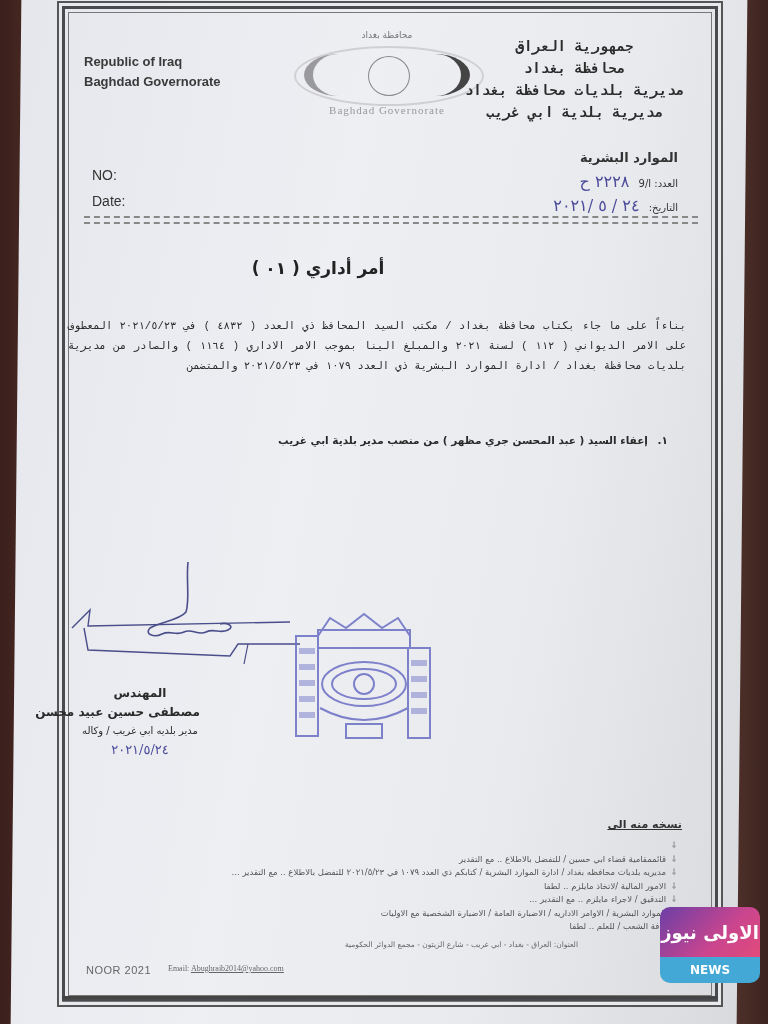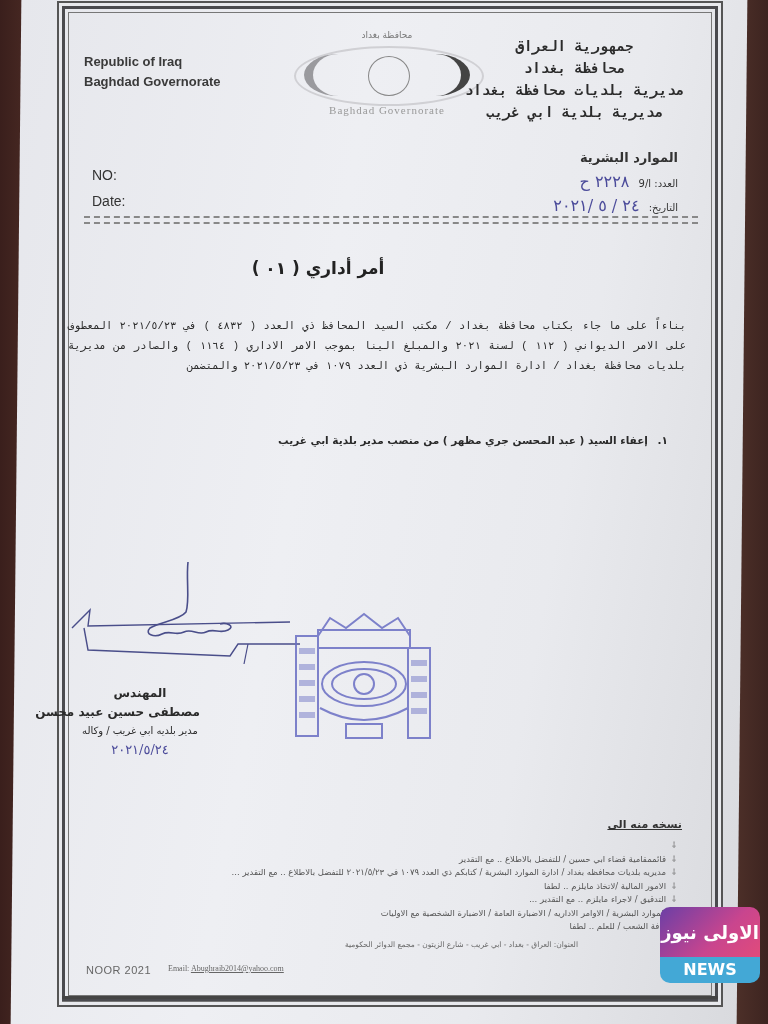--- a/index.html
+++ b/index.html
@@ -55,21 +55,21 @@
   .cc .line { font-size:8.5px; line-height:13.5px; white-space:nowrap; }
   .cc .bullet { display:inline-block; width:16px; text-align:center; color:#666; }
   .address { position:absolute; right:190px; top:940px; direction:rtl; font-family:"DejaVu Sans", sans-serif; font-size:7.5px; color:#666; }
   .footer-noor { position:absolute; left:86px; top:964px; font-size:11px; color:#666; letter-spacing:.5px; }
   .footer-email { position:absolute; left:160px; top:964px; font-family:"Liberation Serif", serif; font-size:8px; color:#666;margin-left:8px; }
   .footer-email .addr { text-decoration:underline; }
   .bottom-rule { position:absolute; left:62px; top:996px; width:656px; border-top:3px solid #444; }
   .bottom-rule2 { position:absolute; left:62px; top:1001px; width:656px; border-top:1px solid #777; }
   .badge { position:absolute; left:660px; top:907px; width:100px; height:76px; border-radius:10px; overflow:hidden; }
   .badge .top { height:50px; background:linear-gradient(135deg,#6b3fa6 0%,#c9458e 60%,#e14b7b 100%); display:flex; align-items:center; justify-content:center; color:#fff; font-family:"DejaVu Sans", sans-serif; font-weight:bold; font-size:18px; direction:rtl; }
-  .badge .bot { height:26px; background:#43a8d6; color:#fff; font-weight:bold; font-size:16px; text-align:center; line-height:26px; font-family:"DejaVu Sans", sans-serif; }
+  .badge .bot { height:26px; background:#43a8d6; color:#fff; font-weight:bold; font-size:12px; text-align:center; line-height:26px; font-family:"DejaVu Sans", sans-serif; }
 </style>
 </head>
 <body>
 
 <div class="paper"></div>
 <div class="frame">
     <div class="frame-inner"></div>
   </div>
 
 <div class="en-head">

